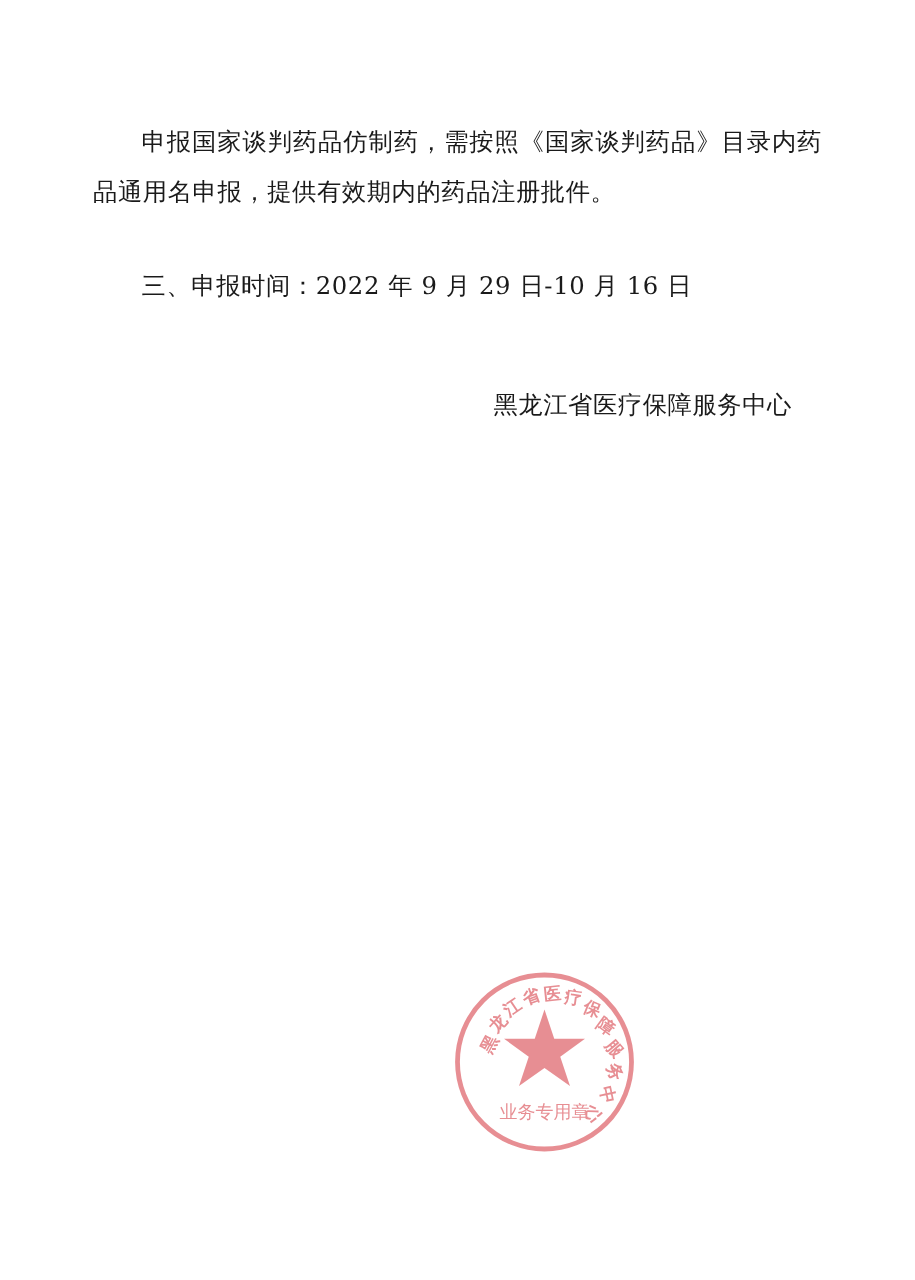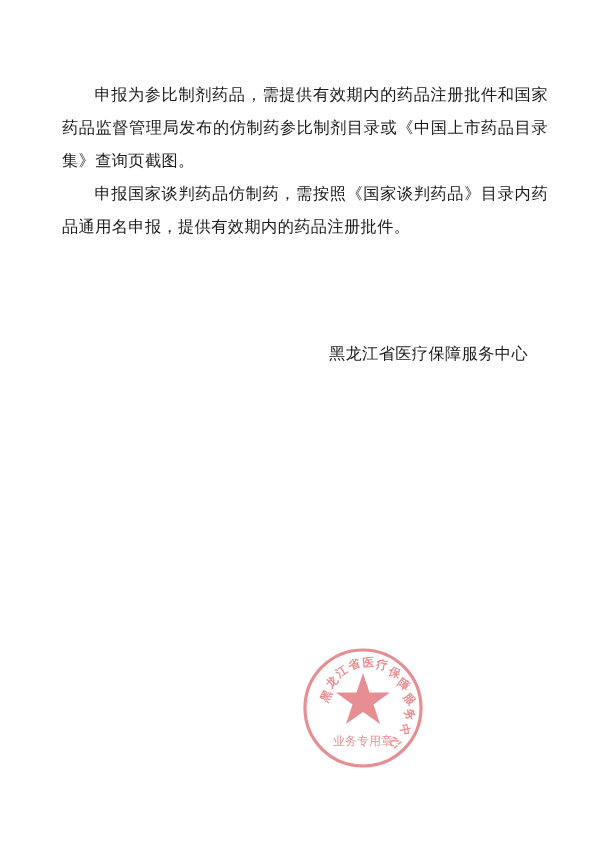--- a/index.html
+++ b/index.html
@@ -40,21 +40,21 @@
   .attach-line {
     text-indent: 2em;
     margin: 0;
   }
   .attach-item {
     margin: 0;
     padding-left: 5.2em;
     text-indent: 0;
   }
   .sign-block {
-    margin-top: 34px;
+    margin-top: 16px;
     text-align: right;
     padding-right: 20px;
     line-height: 33px;
   }
   .sign-line {
     margin: 0;
   }
   .stamp {
     position: absolute;
     left: 300px;
@@ -95,29 +95,29 @@
         <text transform="translate(92,92) rotate(92)">心</text>
       </g>
       <g fill="#d94a52" font-family="DejaVu Serif, serif" font-size="12">
         <text x="63" y="100" text-anchor="middle">业务专用章</text>
       </g>
     </svg>
   </div>
 
   <div class="doc-body">
 
-    <p class="para">申报为参比制剂药品，需提供有效期内的药品注册批件和国家药品监督管理局发布的仿制药参比制剂目录或《中国上市药品目录集》查询页截图。</p>
 
     <p class="para">申报国家谈判药品仿制药，需按照《国家谈判药品》目录内药品通用名申报，提供有效期内的药品注册批件。</p>
 
     <div class="gap-sm"></div>
 
 
     <div class="gap-sm"></div>
 
+    <p class="para">三、申报时间：2022 年 9 月 29 日-10 月 16 日</p>
 
     <div class="gap-sm"></div>
 
 
     <div class="gap-sm"></div>
 
 
     <div class="sign-block">
       <p class="sign-line">黑龙江省医疗保障服务中心</p>
     </div>

